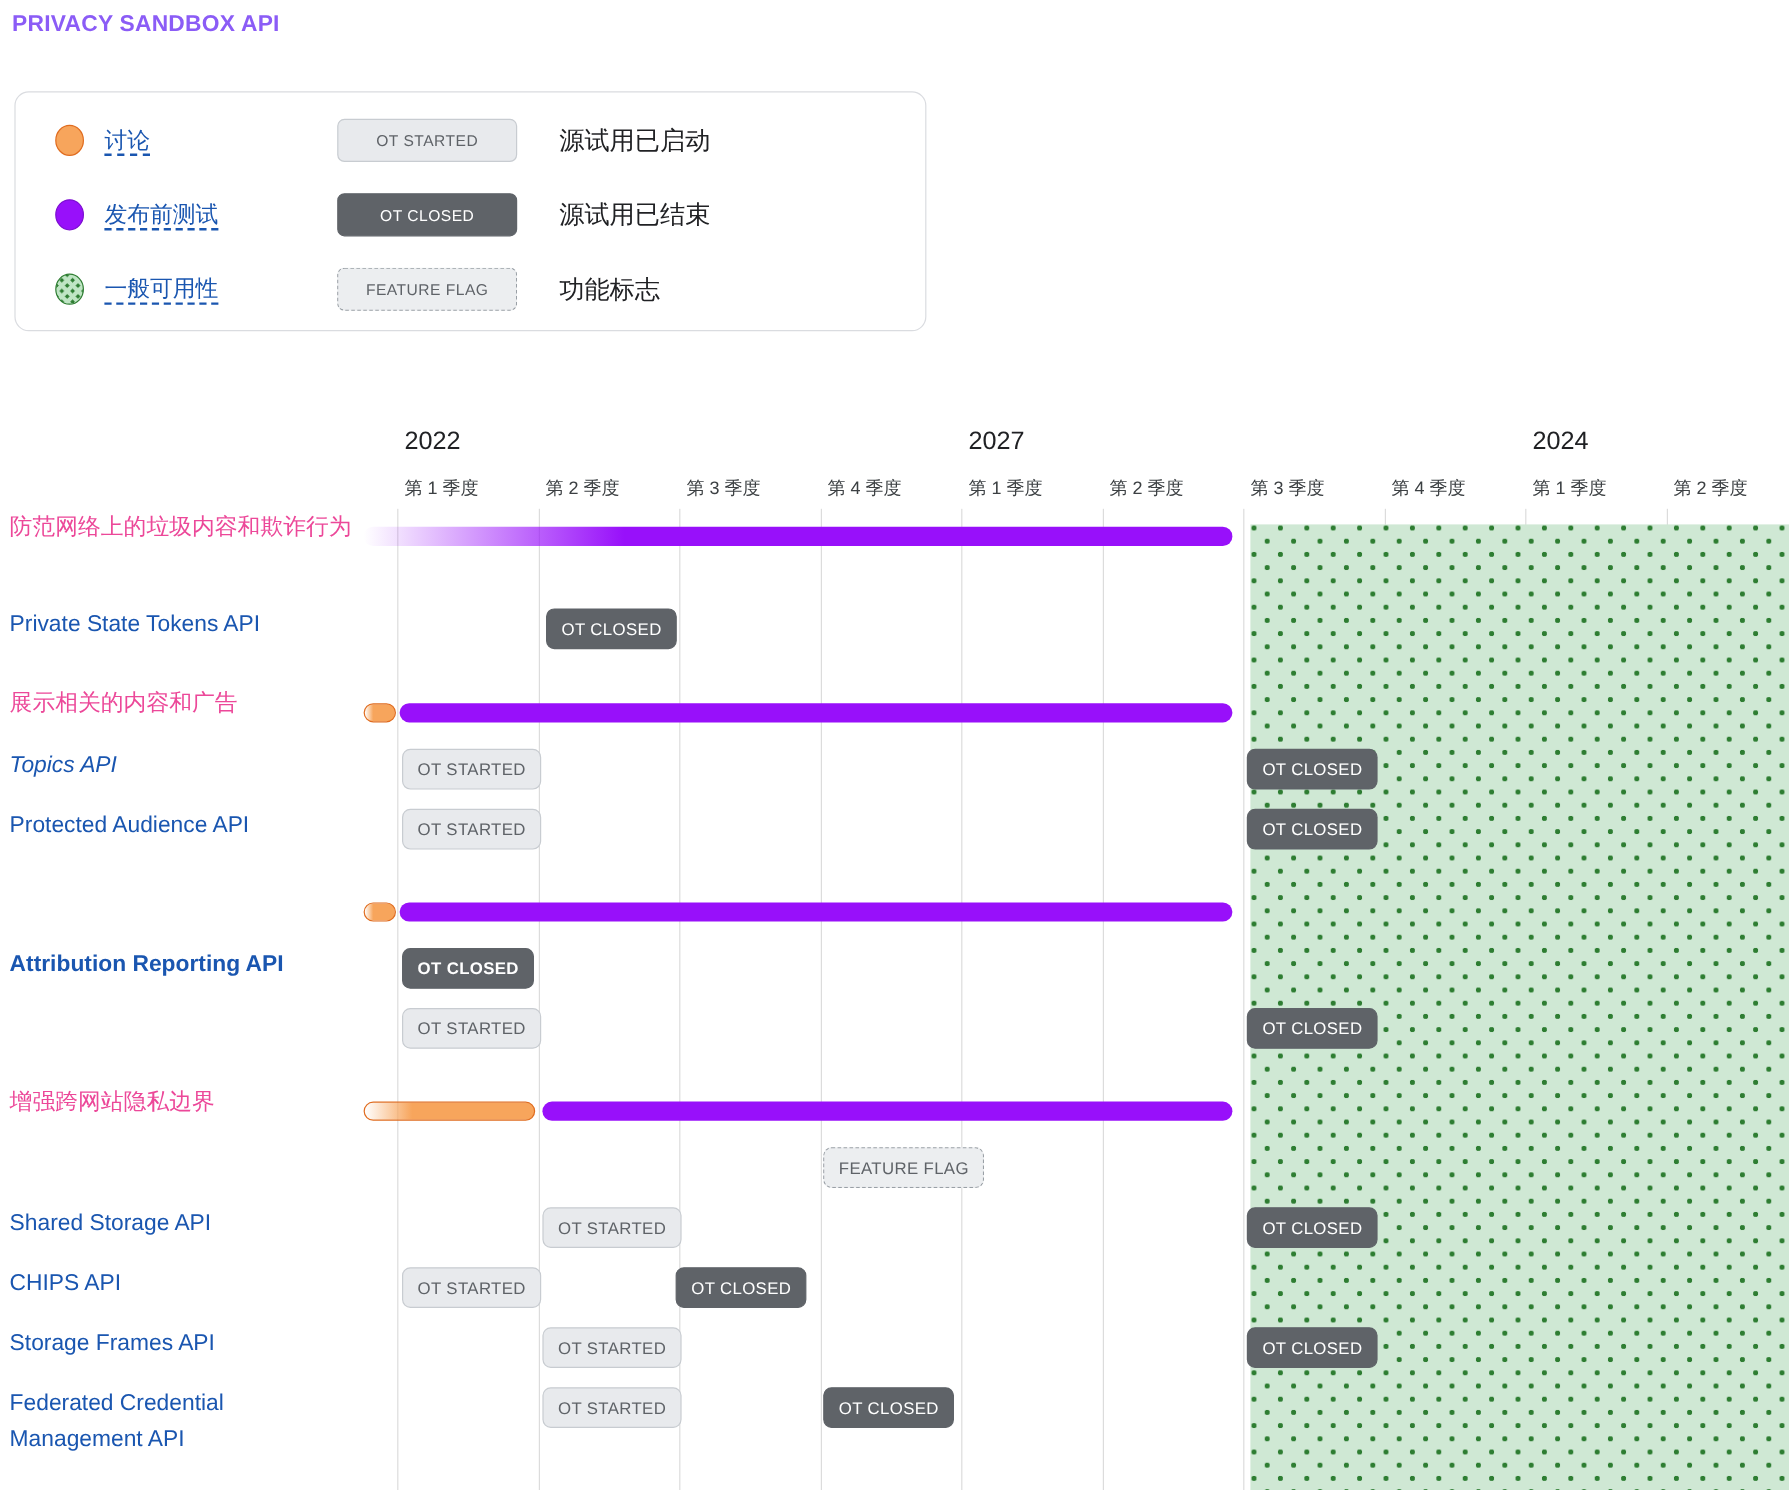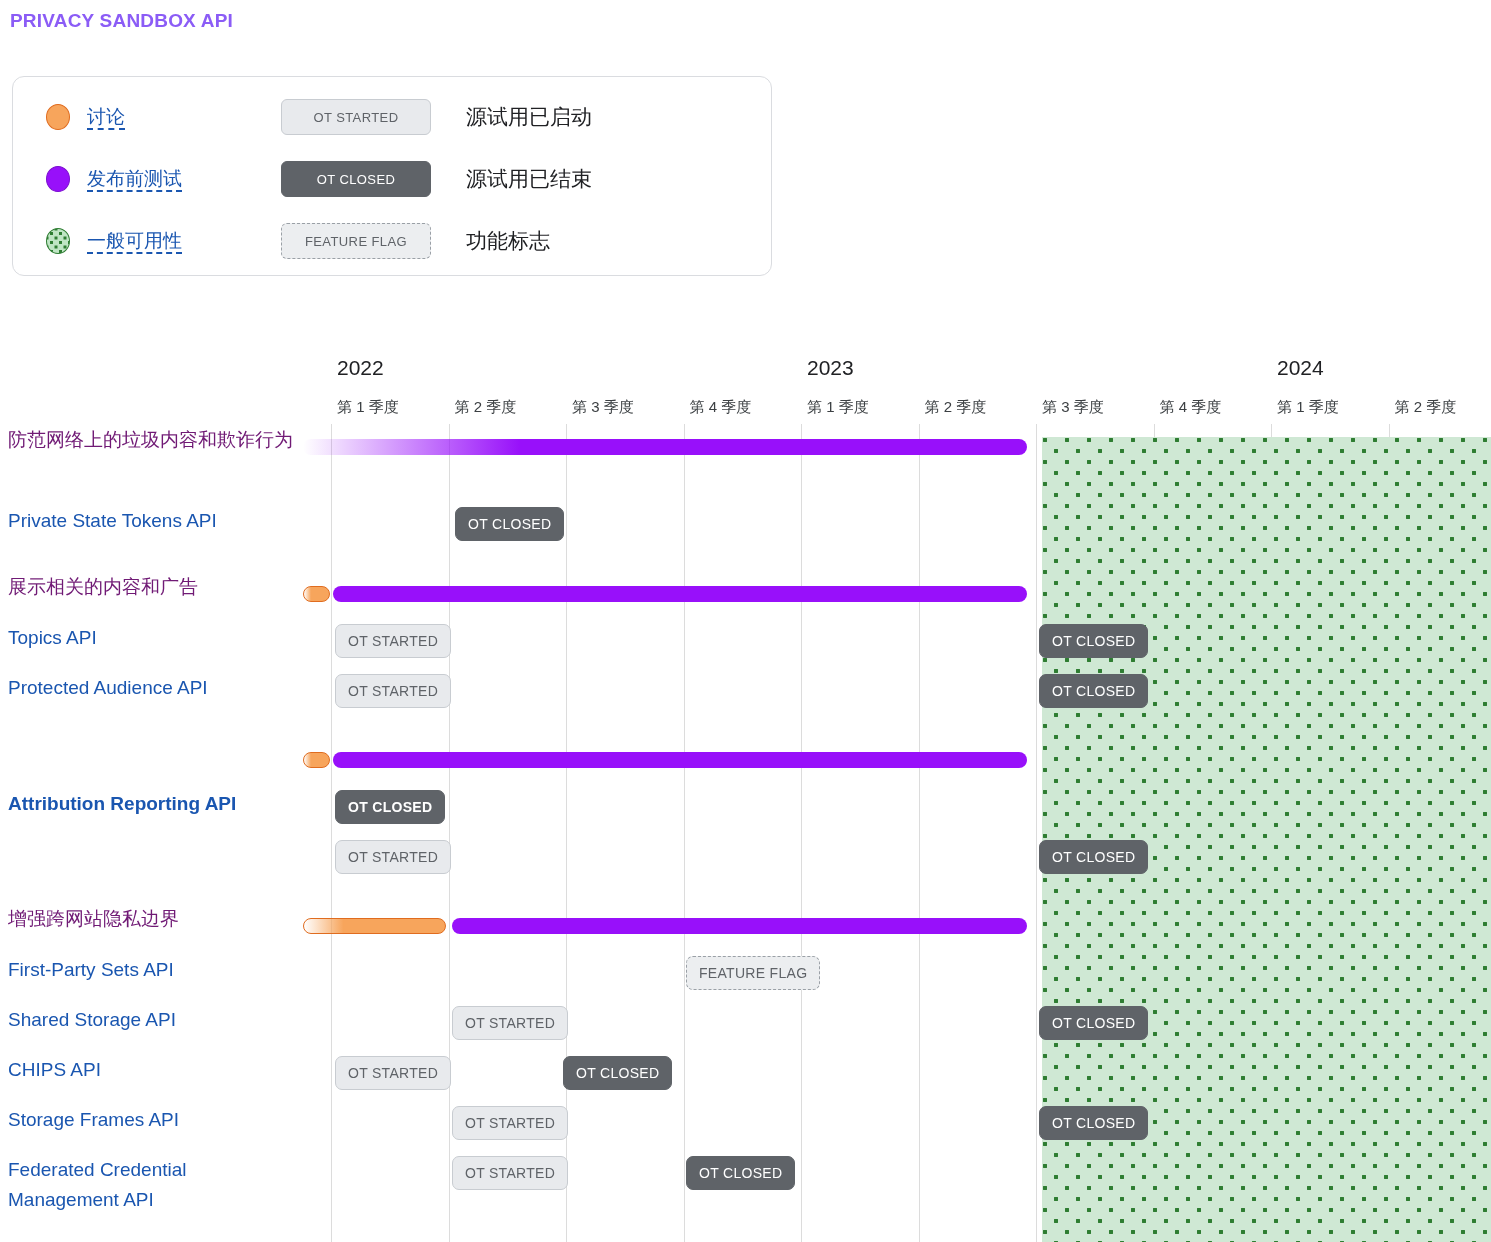--- a/index.html
+++ b/index.html
@@ -179,21 +179,21 @@
     width: 1491px;
   }
   .row-label {
     position: absolute;
     left: 8px;
     width: 290px;
     font-size: 19px;
     line-height: 30px;
   }
   .row-label.group {
-    color: #701a75;
+    color: #ec4899;
   }
   .row-label.api {
     color: #1a56b0;
   }
 
   .bar {
     position: absolute;
     height: 16px;
     border-radius: 9px;
   }
@@ -264,21 +264,21 @@
     <span class="legend-label">一般可用性</span>
     <span class="legend-chip chip-flag">FEATURE FLAG</span>
     <span class="legend-desc">功能标志</span>
   </div>
 
 </div>
 
 <div class="timeline">
   <div id="axis-years">
       <div class="year-label" style="left: 337px;">2022</div>
-      <div class="year-label" style="left: 807px;">2023</div>
+      <div class="year-label" style="left: 807px;">2027</div>
       <div class="year-label" style="left: 1277px;">2024</div>
     </div>
   <div id="axis-quarters">
       <div class="quarter-label" style="left: 337px;">第 1 季度</div>
       <div class="quarter-label" style="left: 454.5px;">第 2 季度</div>
       <div class="quarter-label" style="left: 572px;">第 3 季度</div>
       <div class="quarter-label" style="left: 689.5px;">第 4 季度</div>
       <div class="quarter-label" style="left: 807px;">第 1 季度</div>
       <div class="quarter-label" style="left: 924.5px;">第 2 季度</div>
       <div class="quarter-label" style="left: 1042px;">第 3 季度</div>
@@ -307,21 +307,21 @@
       <div class="row" style="top: 181px; height: 50px; padding-left: 40px;">
         <div class="row-label api" style="top: -15px;">Private State Tokens API</div>
         <div class="badge closed" style="left: 455px; top: -14px;">OT CLOSED</div>
       </div>
       <div class="row" style="top: 248px; height: 50px;">
         <div class="row-label group" style="top: -16px;">展示相关的内容和广告</div>
         <div class="bar bar-orange fade" style="left: 303px; width: 27px; top: -2px;"></div>
         <div class="bar bar-purple" style="left: 333px; width: 694px; top: -2px;"></div>
       </div>
       <div class="row" style="top: 298px; height: 50px;">
-        <div class="row-label api" style="top: -15px;">Topics API</div>
+        <div class="row-label api" style="top: -15px; font-style: italic;">Topics API</div>
         <div class="badge started" style="left: 335px; top: -14px;">OT STARTED</div>
         <div class="badge closed" style="left: 1039px; top: -14px;">OT CLOSED</div>
       </div>
       <div class="row" style="top: 348px; height: 50px;">
         <div class="row-label api" style="top: -15px;">Protected Audience API</div>
         <div class="badge started" style="left: 335px; top: -14px;">OT STARTED</div>
         <div class="badge closed" style="left: 1039px; top: -14px;">OT CLOSED</div>
       </div>
       <div class="row" style="top: 414px; height: 50px;">
         <div class="bar bar-orange fade" style="left: 303px; width: 27px; top: -2px;"></div>
@@ -334,21 +334,20 @@
       <div class="row" style="top: 514px; height: 50px;">
         <div class="badge started" style="left: 335px; top: -14px;">OT STARTED</div>
         <div class="badge closed" style="left: 1039px; top: -14px;">OT CLOSED</div>
       </div>
       <div class="row" style="top: 580px; height: 50px;">
         <div class="row-label group" style="top: -16px;">增强跨网站隐私边界</div>
         <div class="bar bar-orange fade" style="left: 303px; width: 143px; top: -2px;"></div>
         <div class="bar bar-purple" style="left: 452px; width: 575px; top: -2px;"></div>
       </div>
       <div class="row" style="top: 630px; height: 50px;">
-        <div class="row-label api" style="top: -15px;">First-Party Sets API</div>
         <div class="badge flag" style="left: 686px; top: -14px;">FEATURE FLAG</div>
       </div>
       <div class="row" style="top: 680px; height: 50px;">
         <div class="row-label api" style="top: -15px;">Shared Storage API</div>
         <div class="badge started" style="left: 452px; top: -14px;">OT STARTED</div>
         <div class="badge closed" style="left: 1039px; top: -14px;">OT CLOSED</div>
       </div>
       <div class="row" style="top: 730px; height: 50px;">
         <div class="row-label api" style="top: -15px;">CHIPS API</div>
         <div class="badge started" style="left: 335px; top: -14px;">OT STARTED</div>

